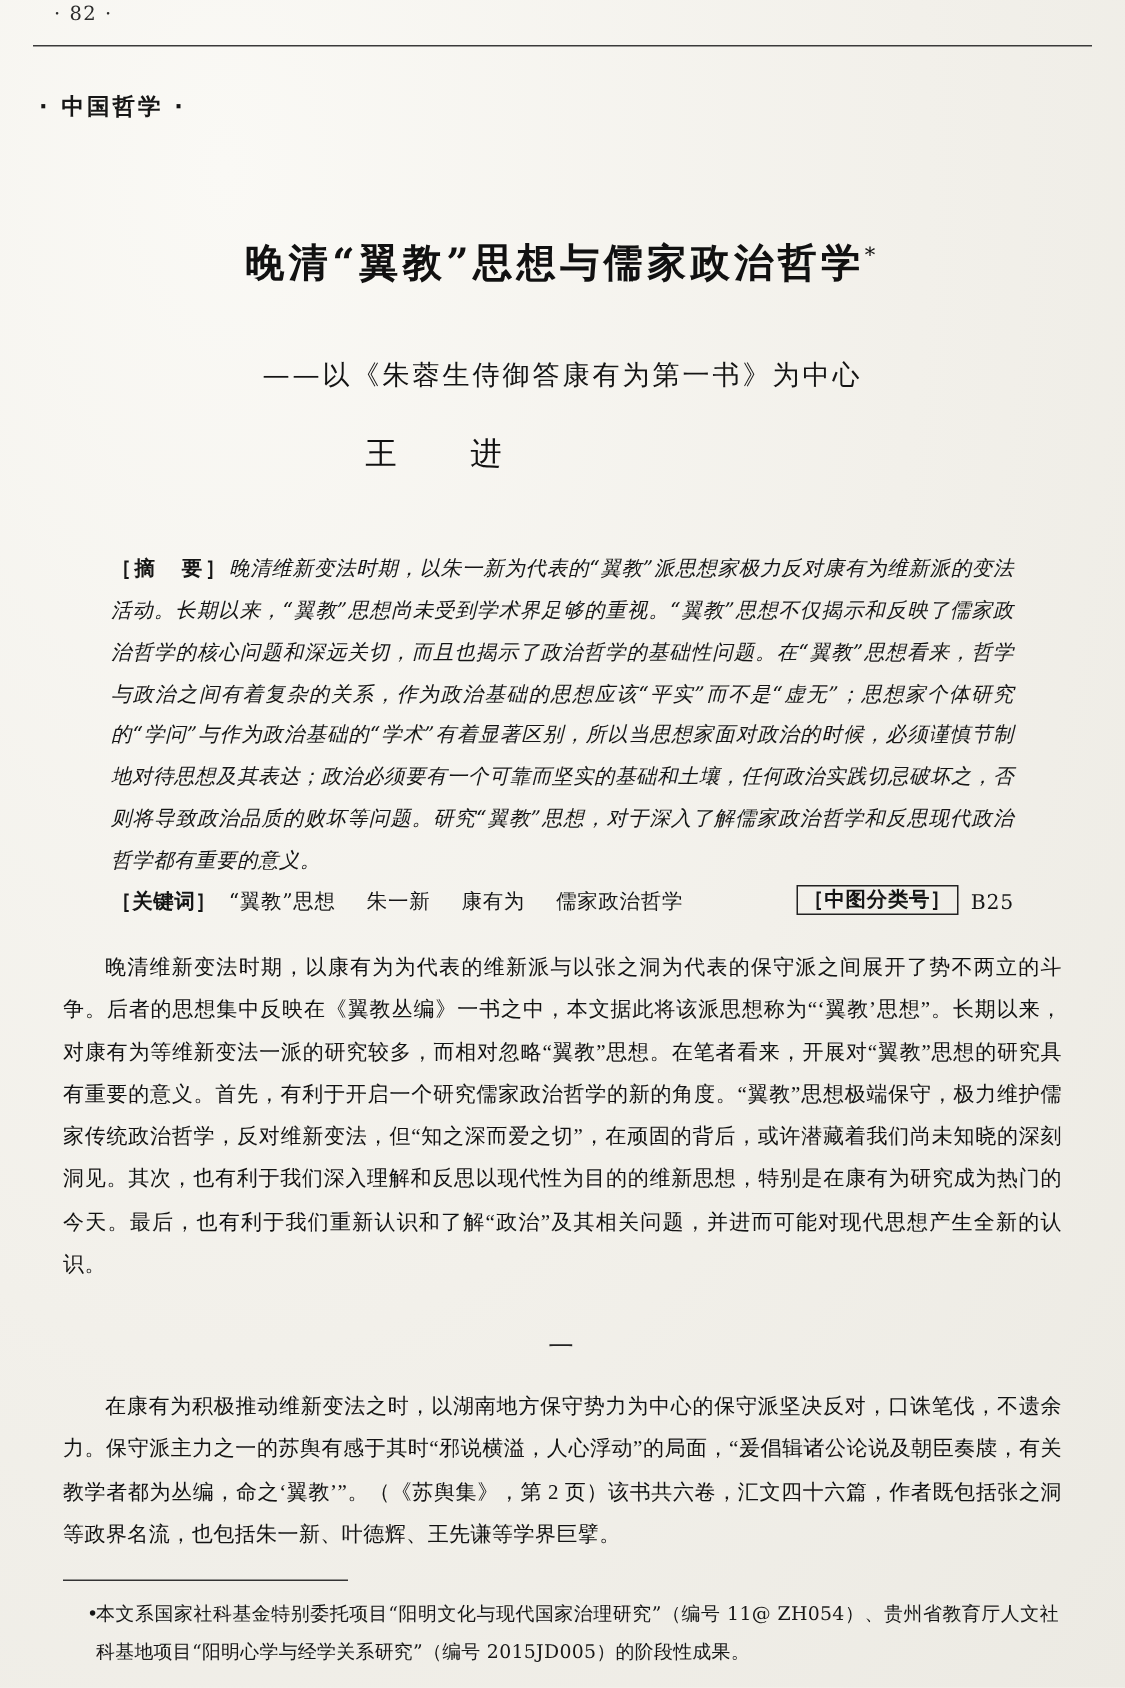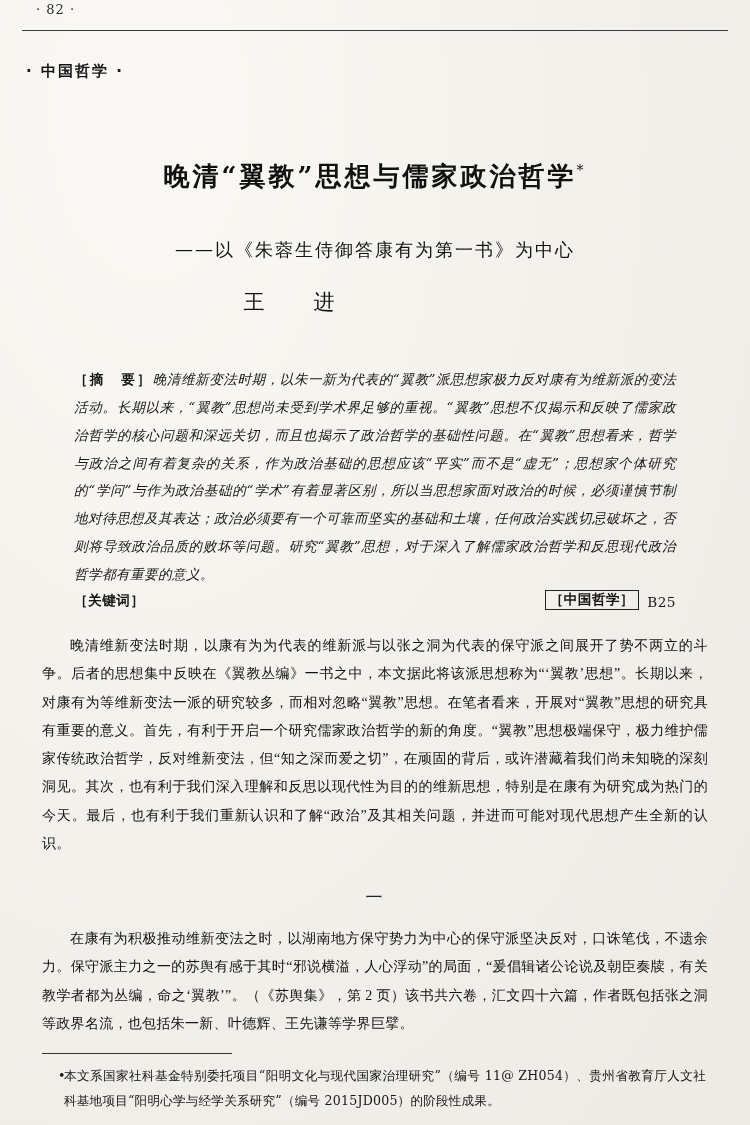--- a/index.html
+++ b/index.html
@@ -202,22 +202,28 @@
 
   <div class="author">王　进</div>
 
   <div class="abstract">
     <span class="lead">［摘　要］</span><span>晚清维新变法时期，以朱一新为代表的“翼教”派思想家极力反对康有为维新派的变法活动。长期以来，“翼教”思想尚未受到学术界足够的重视。“翼教”思想不仅揭示和反映了儒家政治哲学的核心问题和深远关切，而且也揭示了政治哲学的基础性问题。在“翼教”思想看来，哲学与政治之间有着复杂的关系，作为政治基础的思想应该“平实”而不是“虚无”；思想家个体研究的“学问”与作为政治基础的“学术”有着显著区别，所以当思想家面对政治的时候，必须谨慎节制地对待思想及其表达；政治必须要有一个可靠而坚实的基础和土壤，任何政治实践切忌破坏之，否则将导致政治品质的败坏等问题。研究“翼教”思想，对于深入了解儒家政治哲学和反思现代政治哲学都有重要的意义。</span>
   </div>
 
   <div class="keywords">
     <div class="kw-row">
       <span class="kw-tag">［关键词］</span>
+      <span class="kw-items">
+        <span>“翼教”思想</span>
+        <span>朱一新</span>
+        <span>康有为</span>
+        <span>儒家政治哲学</span>
+      </span>
       <span class="kw-spacer"></span>
-      <span class="boxed">［中国哲学］</span>
+      <span class="boxed">［中图分类号］</span>
       <span>B25</span>
     </div>
   </div>
 
   <div class="body-text indent" id="para1">晚清维新变法时期，以康有为为代表的维新派与以张之洞为代表的保守派之间展开了势不两立的斗争。后者的思想集中反映在《翼教丛编》一书之中，本文据此将该派思想称为“‘翼教’思想”。长期以来，对康有为等维新变法一派的研究较多，而相对忽略“翼教”思想。在笔者看来，开展对“翼教”思想的研究具有重要的意义。首先，有利于开启一个研究儒家政治哲学的新的角度。“翼教”思想极端保守，极力维护儒家传统政治哲学，反对维新变法，但“知之深而爱之切”，在顽固的背后，或许潜藏着我们尚未知晓的深刻洞见。其次，也有利于我们深入理解和反思以现代性为目的的维新思想，特别是在康有为研究成为热门的今天。最后，也有利于我们重新认识和了解“政治”及其相关问题，并进而可能对现代思想产生全新的认识。</div>
 
   <div class="divider-dash">一</div>
 
   <div class="body-text indent" id="para2">在康有为积极推动维新变法之时，以湖南地方保守势力为中心的保守派坚决反对，口诛笔伐，不遗余力。保守派主力之一的苏舆有感于其时“邪说横溢，人心浮动”的局面，“爰倡辑诸公论说及朝臣奏牍，有关教学者都为丛编，命之‘翼教’”。（《苏舆集》，第 2 页）该书共六卷，汇文四十六篇，作者既包括张之洞等政界名流，也包括朱一新、叶德辉、王先谦等学界巨擘。</div>
 

